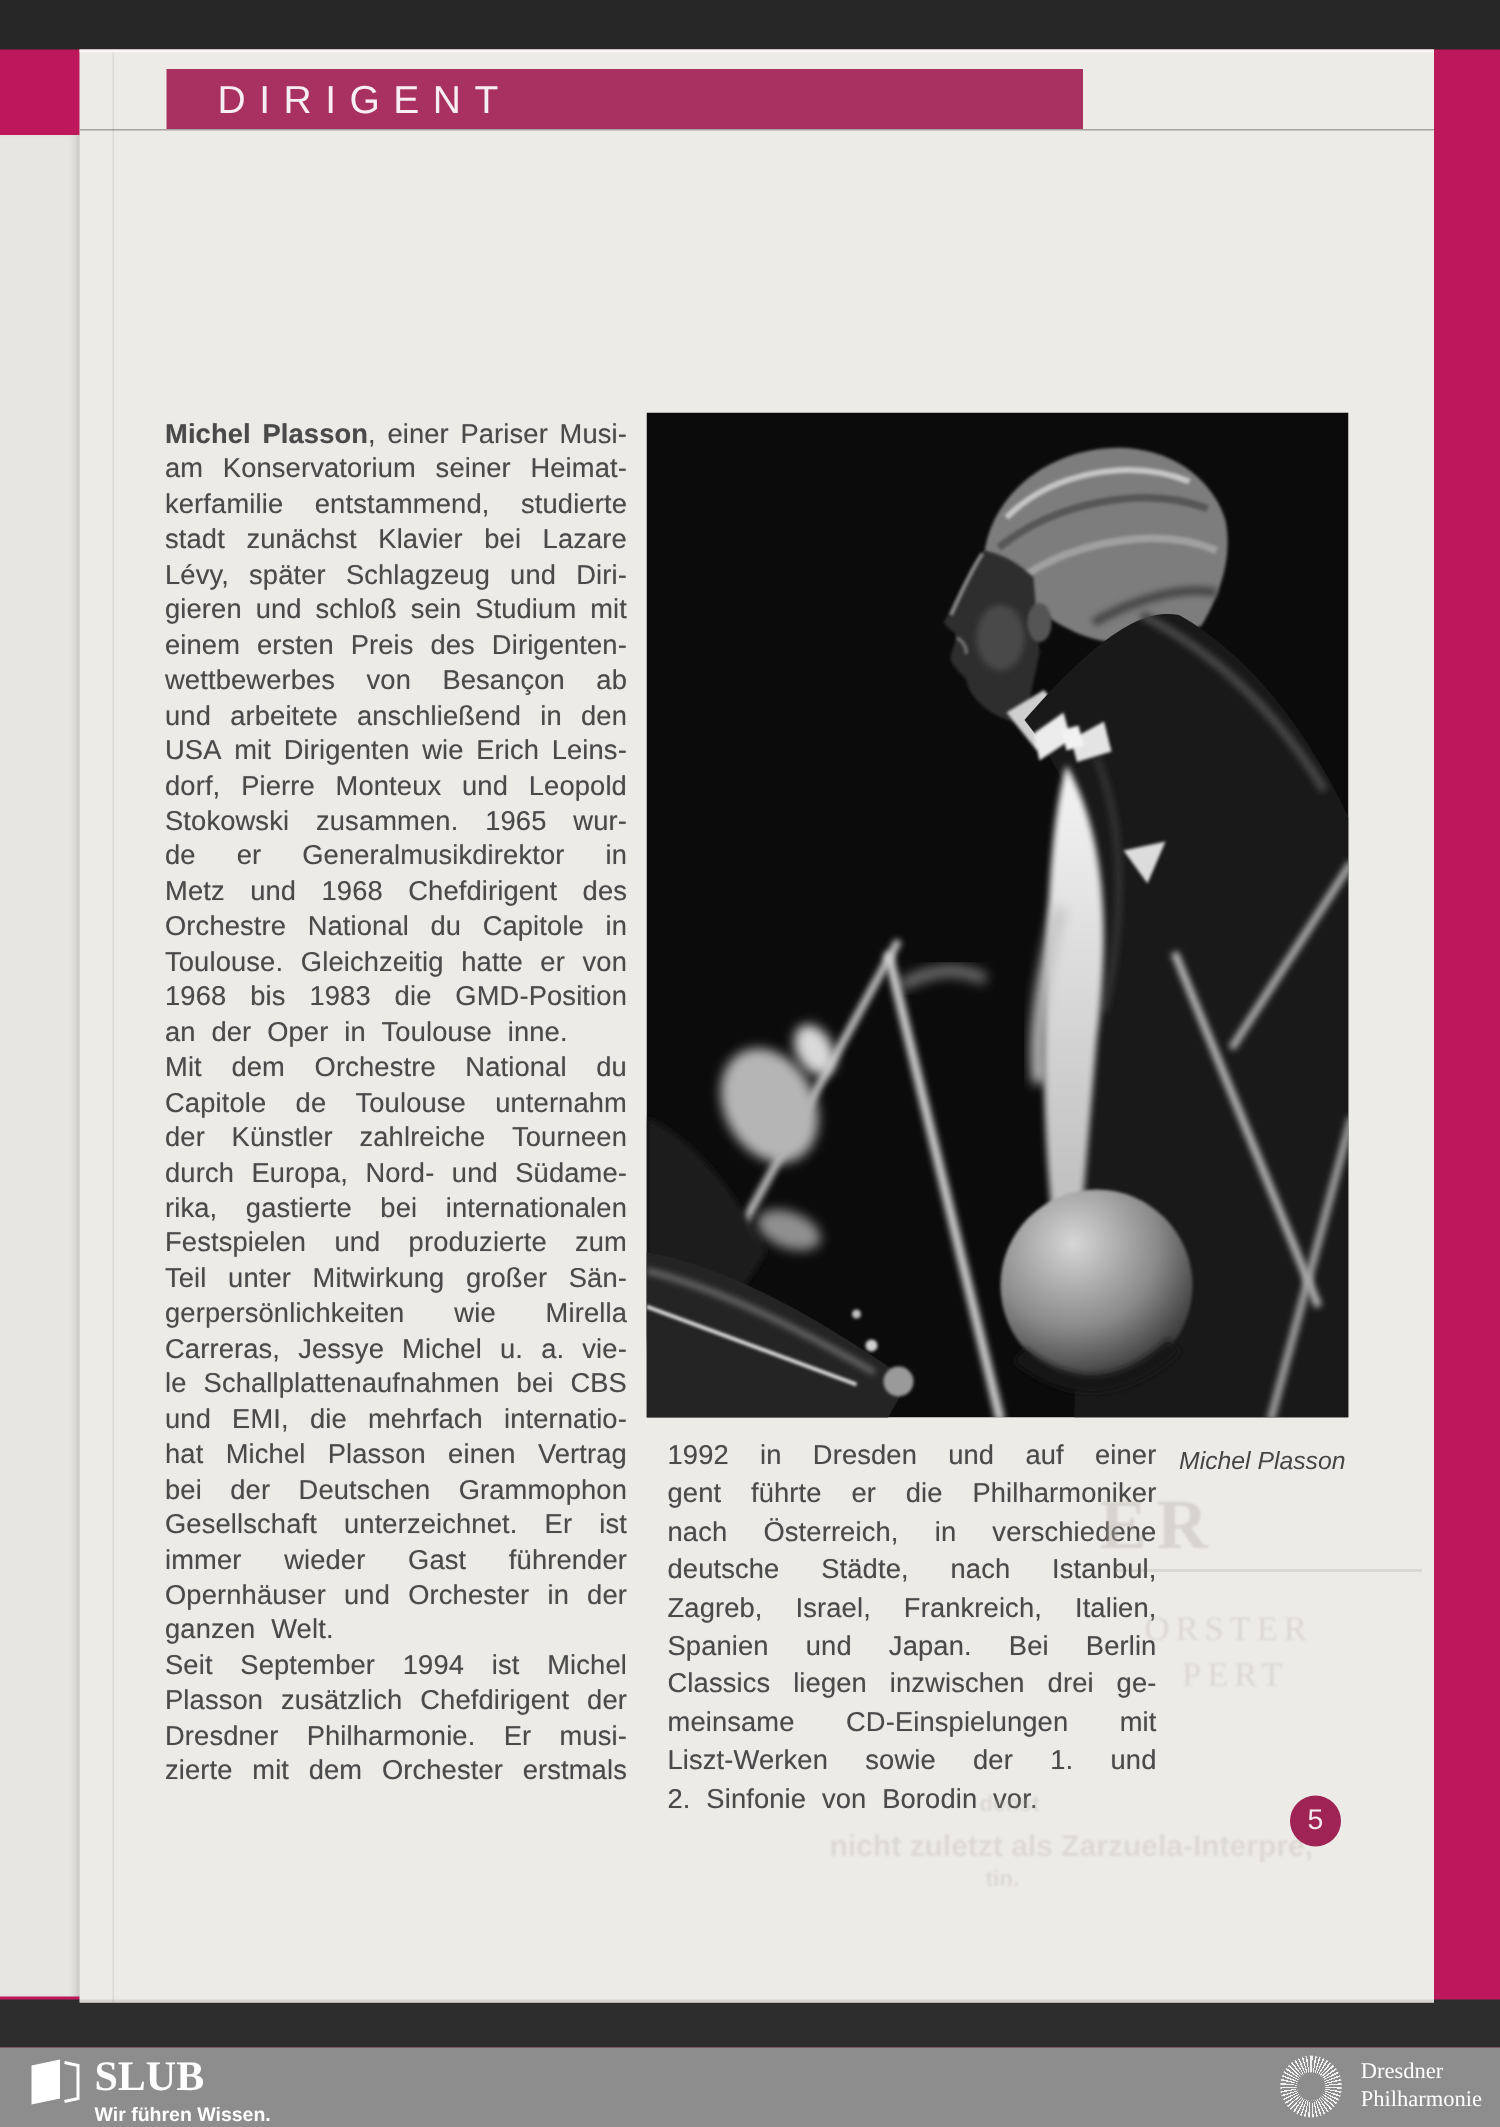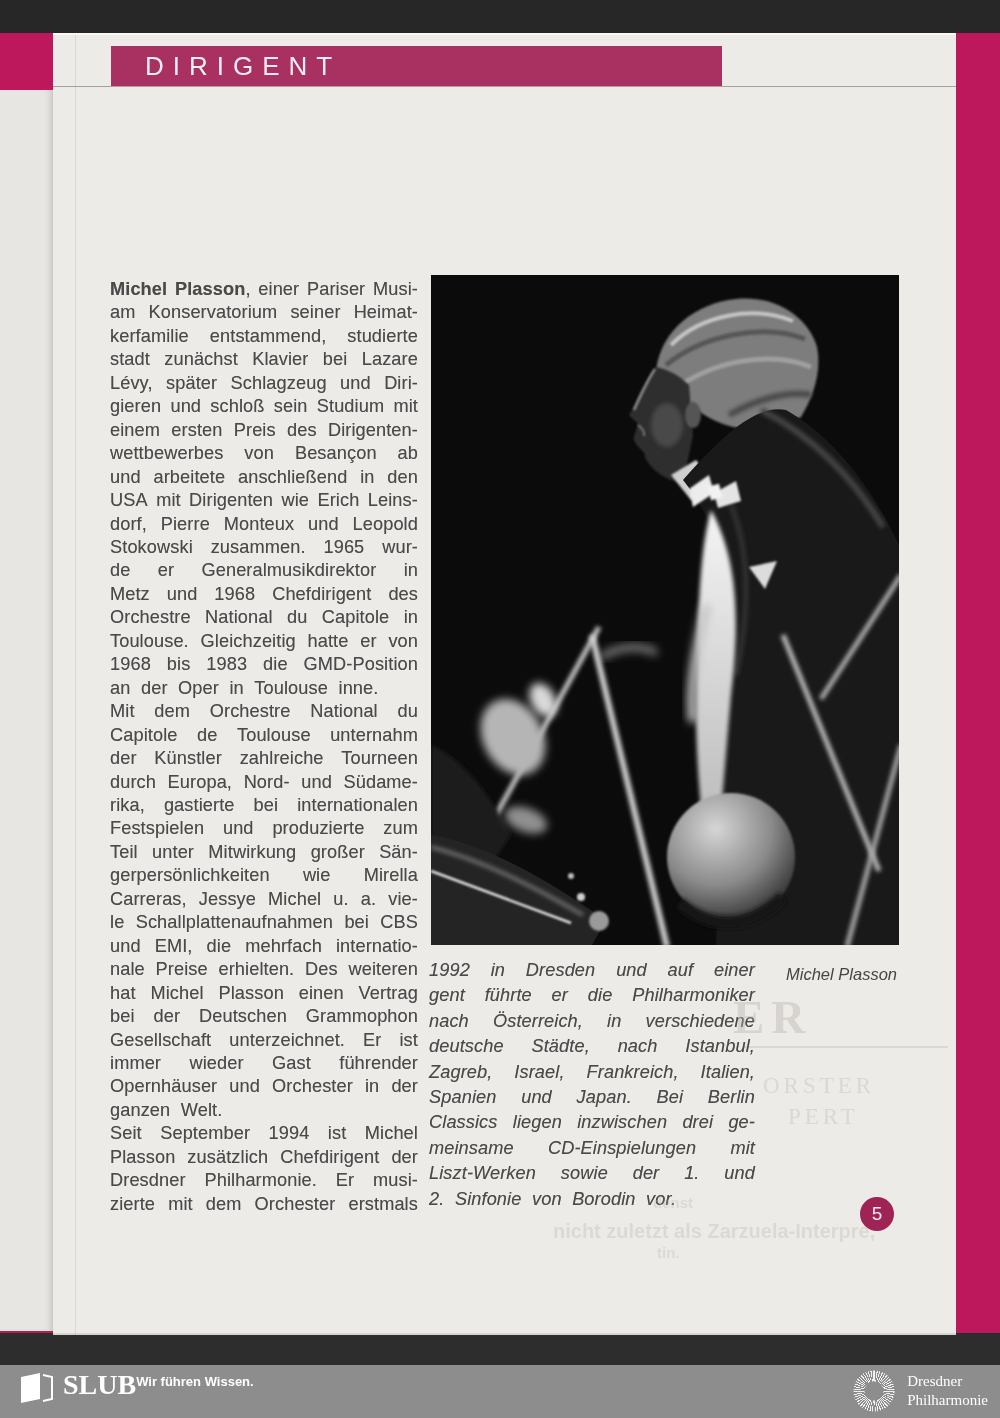--- a/index.html
+++ b/index.html
@@ -18,21 +18,21 @@
   .fold{position:absolute;left:22px;top:0;width:1px;height:100%;background:rgba(60,55,50,.10);}
   .rule{position:absolute;left:0;top:51px;width:100%;height:1px;background:#a5a29d;}
 
   .header-bar{position:absolute;left:58px;top:11px;width:611px;height:40px;background:#a93161;
               display:flex;align-items:center;padding-left:34px;box-sizing:border-box;}
   .header-bar span{color:#f7eef3;font-size:26px;letter-spacing:9px;font-weight:400;}
 
   
   .col{position:absolute;color:#4a4a4a;}
   .col-left{left:57px;top:243px;width:308px;}
-  .col-right{left:376px;top:923px;width:326px;font-style:italic;}
+  .col-right{left:392px;top:923px;width:326px;}
   .tline{display:flex;justify-content:space-between;line-height:23.45px;font-size:18.2px;
          letter-spacing:.1px;text-shadow:0 0 .5px rgba(74,74,74,.45);}
   .col-right .tline{line-height:25.4px;}
   .tline.end{justify-content:flex-start;}
   .tline.end span{margin-right:.29em;}
   .tline b{font-weight:700;}
 
   
   .photo{position:absolute;left:378px;top:240px;width:468px;height:670px;}
   .photo svg{display:block;width:100%;height:100%;}
@@ -51,21 +51,21 @@
   .g-s2{left:500px;top:1185px;font-size:20px;font-weight:bold;opacity:.30;}
   .g-s3{left:604px;top:1209px;font-size:15px;font-weight:bold;opacity:.30;}
 
   .page-number{position:absolute;left:807px;top:1162px;width:34px;height:34px;border-radius:50%;
                background:#9f2355;color:#f4e9ee;display:flex;align-items:center;justify-content:center;
                font-size:19px;}
 
   
   .footer{position:absolute;left:0;top:1365px;width:1000px;height:53px;background:#8d8d8d;color:#fff;}
   .slub{position:absolute;left:20px;top:6px;display:flex;gap:9px;align-items:flex-start;}
-  .slub-text{display:flex;flex-direction:row;}
+  .slub-text{display:flex;flex-direction:column;}
   .slub-name{font-family:"Liberation Serif",serif;font-weight:bold;font-size:28px;line-height:28px;}
   .slub-tagline{font-family:"Liberation Sans",sans-serif;font-weight:bold;font-size:13px;margin-top:3px;}
   .philh{position:absolute;right:12px;top:3px;display:flex;align-items:center;gap:10px;}
   .sunburst{width:46px;height:46px;border-radius:50%;
     background:repeating-conic-gradient(rgba(246,246,246,.95) 0 3.2deg, rgba(246,246,246,0) 3.2deg 7.6deg);
     -webkit-mask:radial-gradient(circle,transparent 0 9px,#000 10px 20px,transparent 21px);
     mask:radial-gradient(circle,transparent 0 9px,#000 10px 20px,transparent 21px);}
   .ph-text{font-family:"Liberation Serif",serif;font-size:15px;line-height:1.3;}
 </style>
 </head>
@@ -271,27 +271,20 @@
           <span><span>Schallplattenaufnahmen</span></span>
           <span><span>bei</span></span>
           <span><span>CBS</span></span>
         </div>
         <div class="tline">
           <span><span>und</span></span>
           <span><span>EMI,</span></span>
           <span><span>die</span></span>
           <span><span>mehrfach</span></span>
           <span><span>internatio-</span></span>
-        </div>
-        <div class="tline">
-          <span><span>nale</span></span>
-          <span><span>Preise</span></span>
-          <span><span>erhielten.</span></span>
-          <span><span>Des</span></span>
-          <span><span>weiteren</span></span>
         </div>
         <div class="tline">
           <span><span>hat</span></span>
           <span><span>Michel</span></span>
           <span><span>Plasson</span></span>
           <span><span>einen</span></span>
           <span><span>Vertrag</span></span>
         </div>
         <div class="tline">
           <span><span>bei</span></span>

